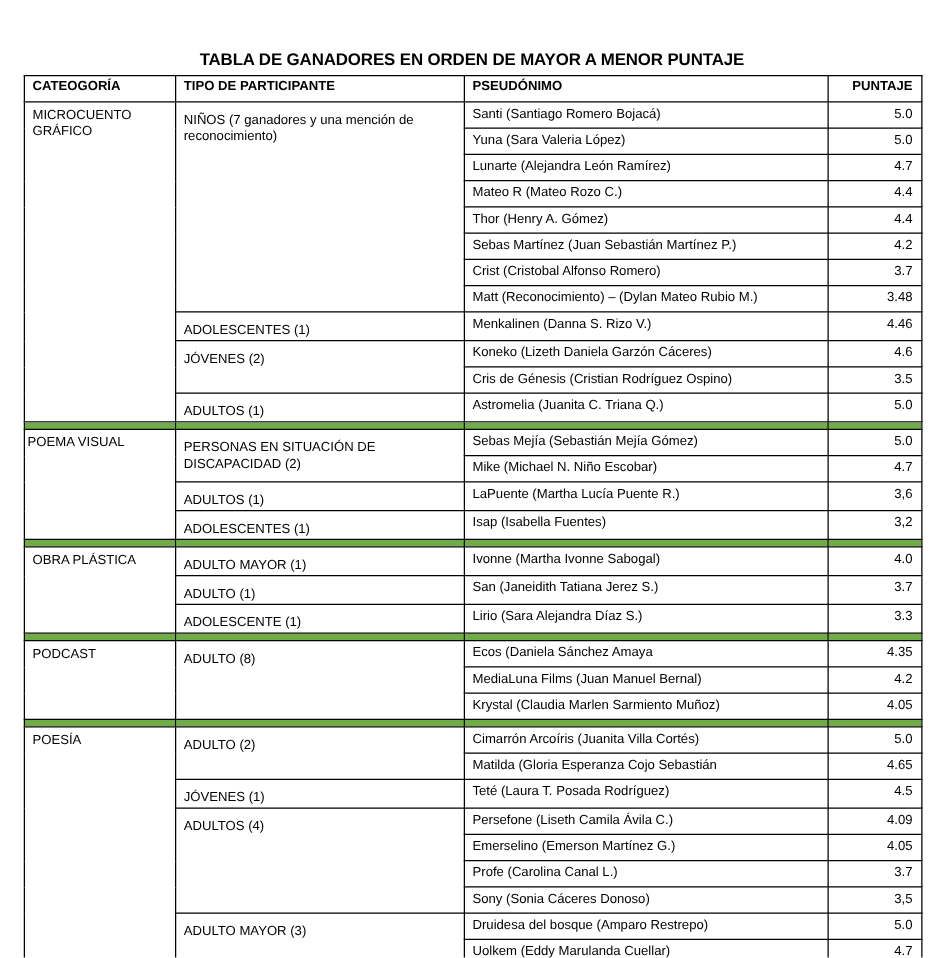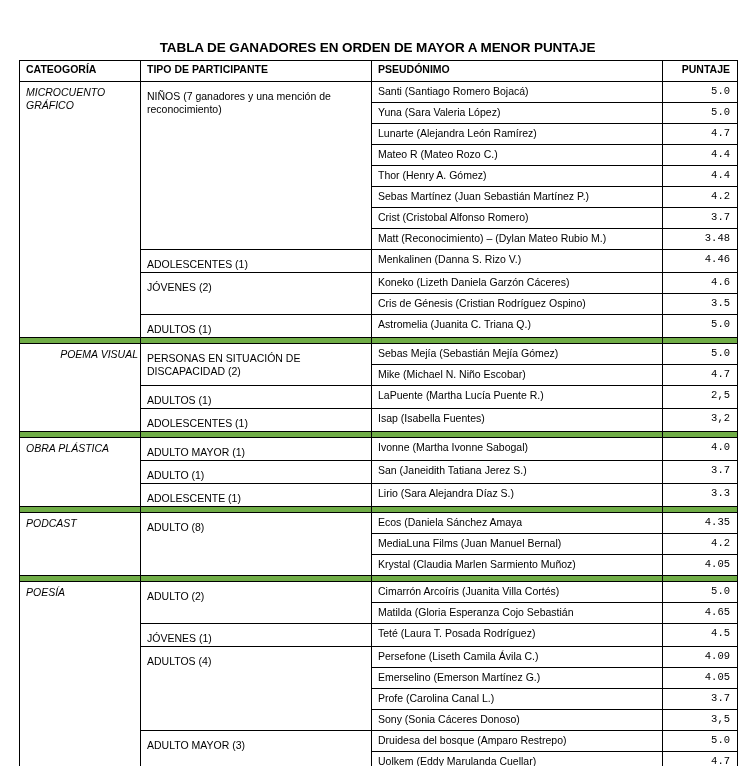--- a/index.html
+++ b/index.html
@@ -26,24 +26,24 @@
   th {
     font-size:10.5px; font-weight:bold; text-align:left;
     height:21px; padding:2px 4px 4px 6px; vertical-align:top;
   }
   th.num { text-align:right; padding-right:7px; }
   tr.data-row { height:21px; }
   td {
     font-size:10.5px; vertical-align:top;
     padding:3px 3px 1px 6px; line-height:13px;
   }
-  td.cat  { padding-top:4px;font-style:italic; }
-  td.cat.center { text-align:right; padding-left:2px; padding-right:2px; }
+  td.cat  { padding-top:4px; }
+  td.cat.center { text-align:left; padding-left:2px; padding-right:2px; }
   td.tipo { padding-top:8px; }
-  td.score { text-align:right; padding-right:7px;font-family:Liberation Mono, monospace; }
+  td.score { text-align:right; padding-right:7px; }
   tr.band { height:6px; }
   tr.band td { background:var(--green); padding:0; height:6px; }
 </style>
 </head>
 <body>
 
 <div class="title">TABLA DE GANADORES EN ORDEN DE MAYOR A MENOR PUNTAJE</div>
 
 <table class="winners">
   <colgroup>
@@ -126,21 +126,21 @@
         <td class="pseudo">Sebas Mejía (Sebastián Mejía Gómez)</td>
         <td class="score">5.0</td>
       </tr>
       <tr class="data-row">
         <td class="pseudo">Mike (Michael N. Niño Escobar)</td>
         <td class="score">4.7</td>
       </tr>
       <tr class="data-row">
         <td class="tipo" rowspan="1">ADULTOS (1)</td>
         <td class="pseudo">LaPuente (Martha Lucía Puente R.)</td>
-        <td class="score">2,5</td>
+        <td class="score">3,6</td>
       </tr>
       <tr class="data-row">
         <td class="tipo" rowspan="1">ADOLESCENTES (1)</td>
         <td class="pseudo">Isap (Isabella Fuentes)</td>
         <td class="score">3,2</td>
       </tr>
       <tr class="band">
         <td class=""></td>
         <td class=""></td>
         <td class=""></td>

